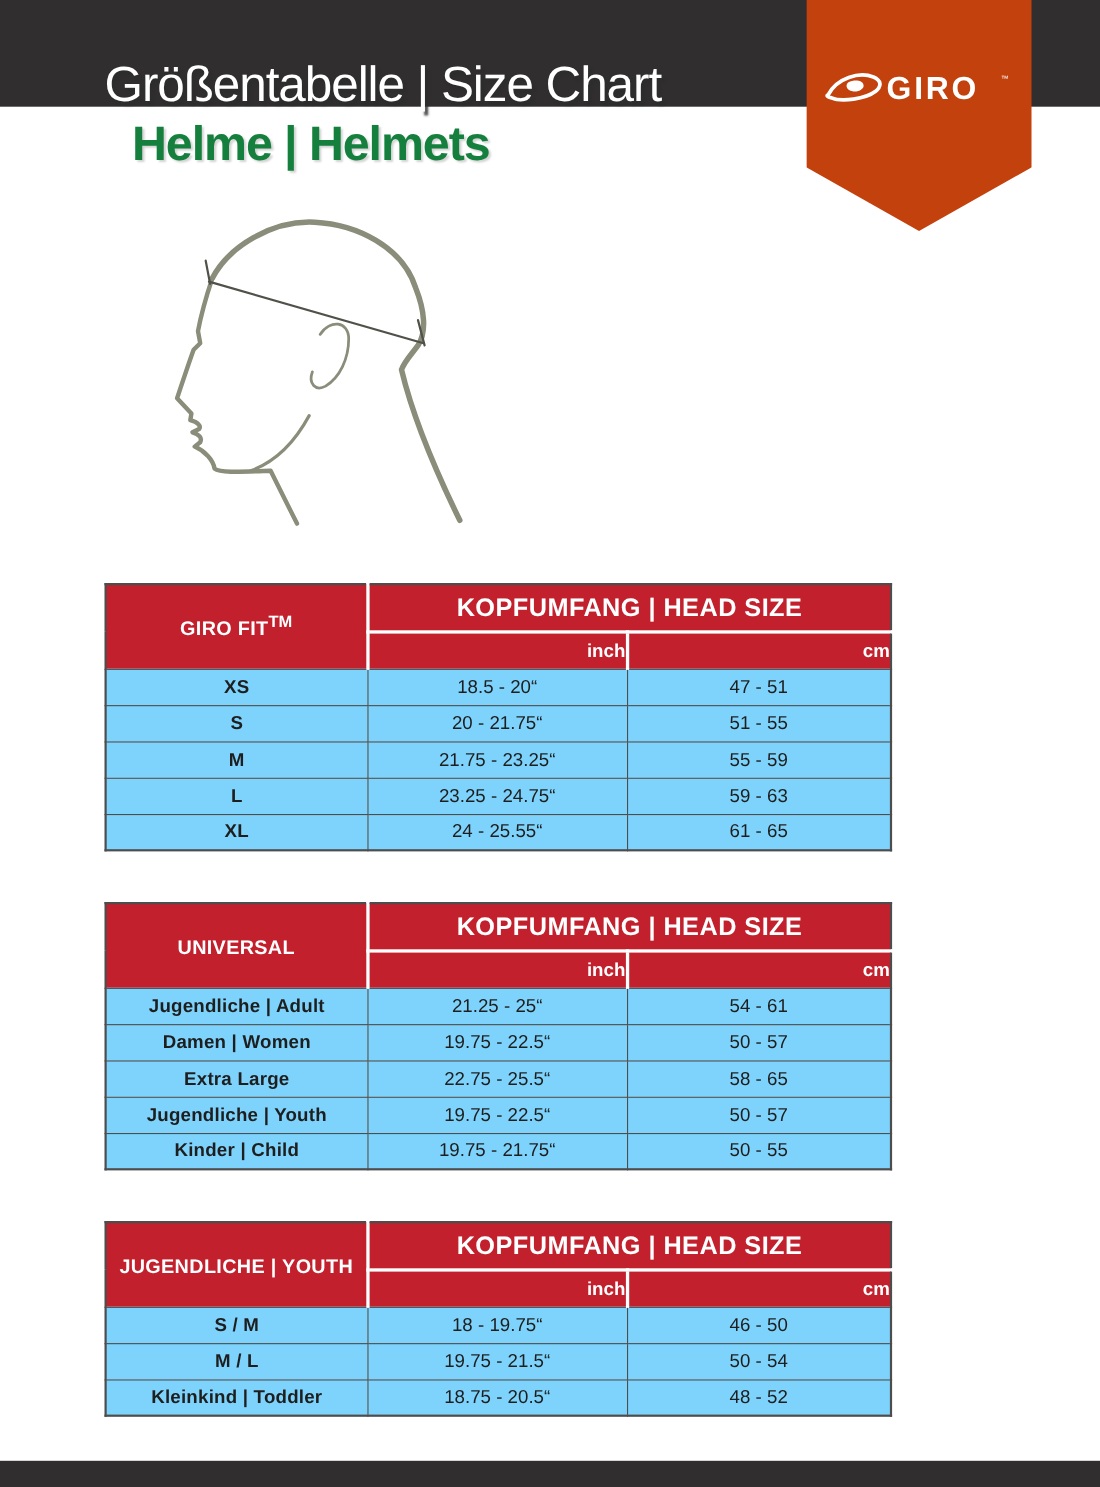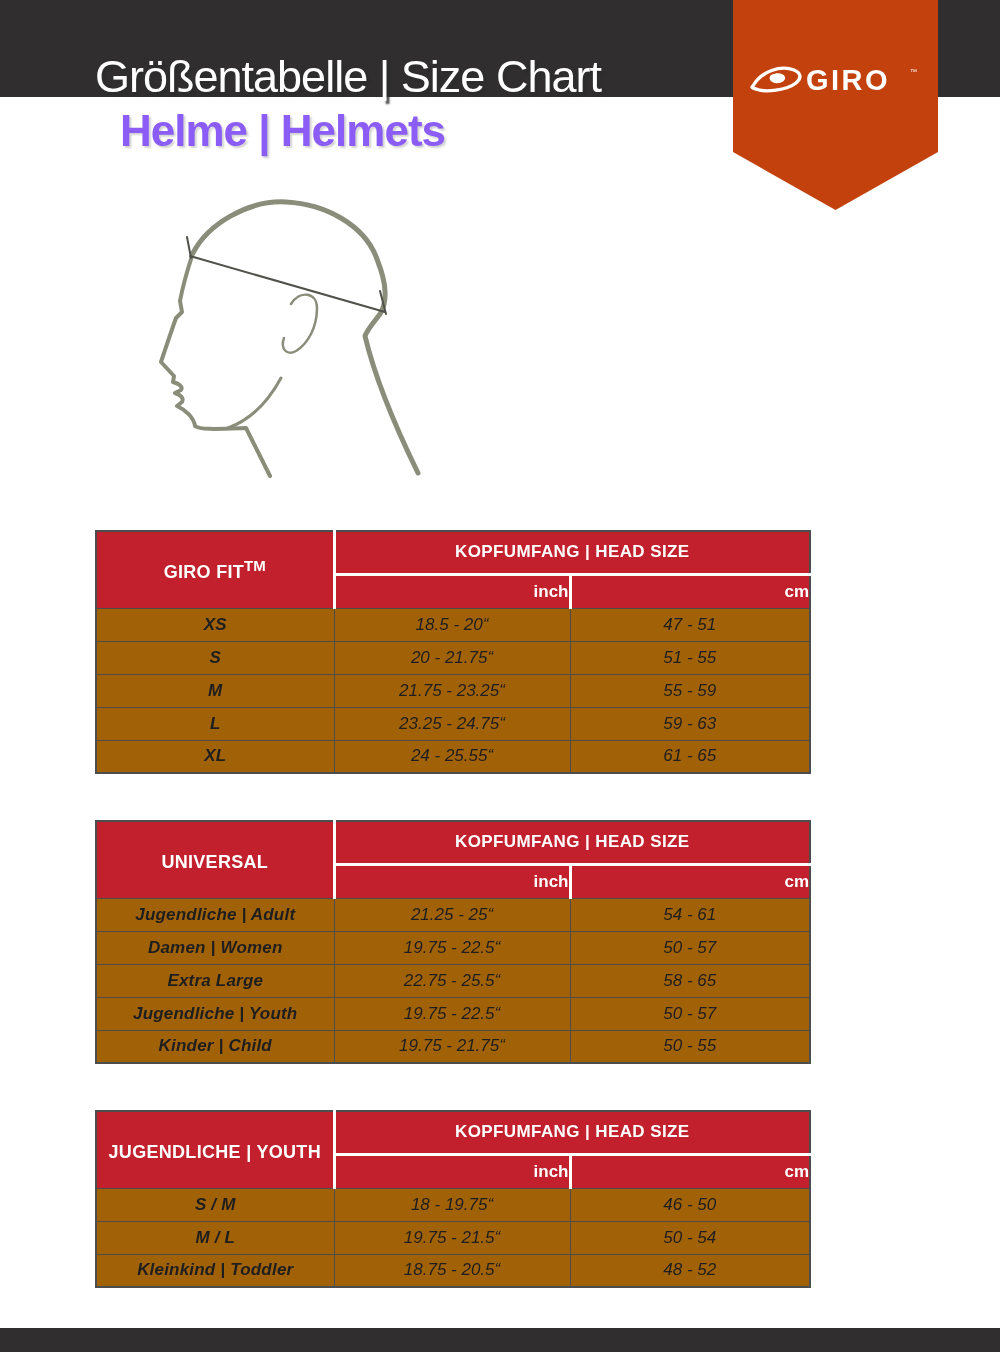--- a/index.html
+++ b/index.html
@@ -10,21 +10,21 @@
   .top-bar{position:absolute;left:0;top:0;width:1000px;height:97px;background:#302e2f;}
   .bottom-bar{position:absolute;left:0;top:1328px;width:1000px;height:24px;background:#302e2f;}
 
   .page-title{
     position:absolute;left:95px;top:54px;font-size:45px;line-height:45px;font-weight:normal;
     color:#ffffff;letter-spacing:-1px;white-space:nowrap;
     text-shadow:3px 3px 2px rgba(45,45,45,0.85);
   }
   .page-subtitle{
     position:absolute;left:120px;top:108px;font-size:44px;line-height:46px;font-weight:bold;
-    color:#8b5cf6;letter-spacing:-1px;white-space:nowrap;
+    color:#15803d;letter-spacing:-1px;white-space:nowrap;
     text-shadow:2px 2px 2px rgba(0,0,0,0.18);
   }
 
   .ribbon{
     position:absolute;left:733px;top:0;width:205px;height:210px;background:#c2410c;
     -webkit-clip-path:polygon(0 0,100% 0,100% 72.4%,50% 100%,0 72.4%);
     clip-path:polygon(0 0,100% 0,100% 72.4%,50% 100%,0 72.4%);
   }
   .ribbon .logo{position:absolute;left:17px;top:62px;}
 
@@ -34,28 +34,28 @@
     position:absolute;left:95px;width:714px;border-collapse:collapse;table-layout:fixed;
     border:2px solid #4d4d4d;
   }
   .size-table.t1{top:530px;}
   .size-table.t2{top:820px;}
   .size-table.t3{top:1110px;}
   .size-table td,.size-table th{padding:0;text-align:center;vertical-align:middle;}
   .size-table .hdr{background:#c2202c;color:#ffffff;font-weight:bold;border:0;}
   .size-table .group-cell{font-size:18px;letter-spacing:0.3px;border-right:3px solid #ffffff;}
   .size-table .group-cell sup{font-size:15px;vertical-align:super;letter-spacing:0;margin-top:32px;}
-  .size-table .span-cell{font-size:17px;letter-spacing:0.4px;border-bottom:3px solid #ffffff;}
+  .size-table .span-cell{font-size:23px;letter-spacing:0.4px;border-bottom:3px solid #ffffff;}
   .size-table .unit-inch{border-right:3px solid #ffffff;}
   .size-table .unit{font-size:17px;text-align:right;}
   .size-table tr.hr1{height:43px;}
   .size-table tr.hr2{height:34px;}
   .size-table tbody tr{height:33px;}
   .size-table tbody td{
-    border:1.5px solid #4d4d4d;background:#a16207;color:#1e1e1e;font-size:17px;font-style:italic;
+    border:1.5px solid #4d4d4d;background:#7dd3fc;color:#1e1e1e;font-size:17px;
   }
   .size-table tbody td.rowlabel{font-weight:bold;letter-spacing:0.2px;}
 </style>
 </head>
 <body>
 
 <div class="top-bar"></div>
 <div class="bottom-bar"></div>
 
 <div class="page-title">Größentabelle | Size Chart</div>

